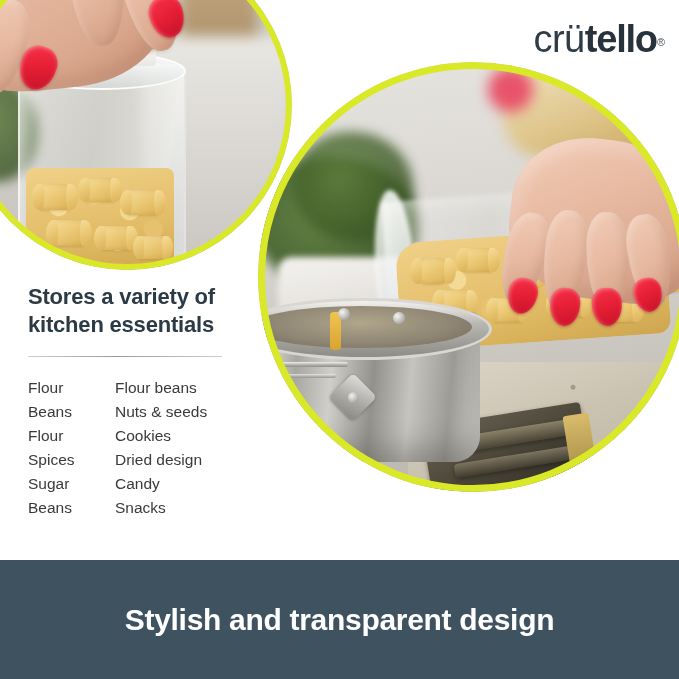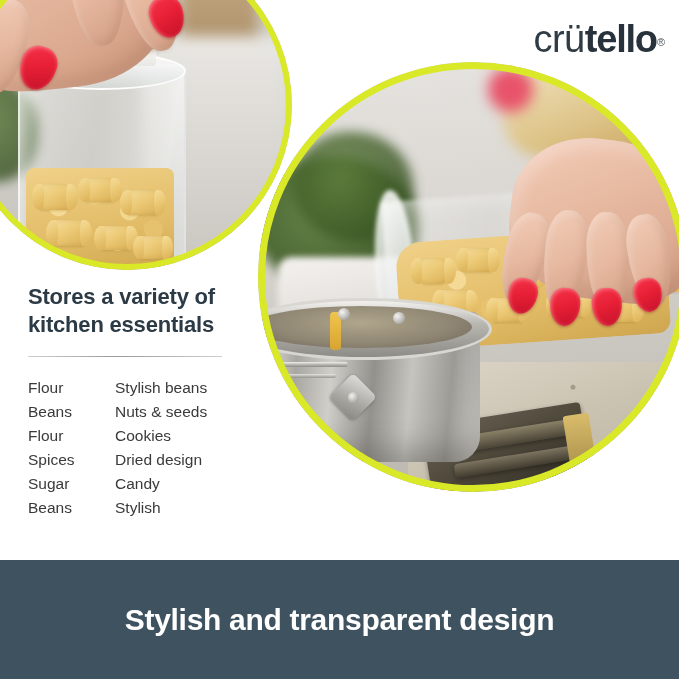--- a/index.html
+++ b/index.html
@@ -432,26 +432,26 @@
     <div id="item-columns">
       <div class="item-col" id="col-left">
         <span class="item">Flour</span>
         <span class="item">Beans</span>
         <span class="item">Flour</span>
         <span class="item">Spices</span>
         <span class="item">Sugar</span>
         <span class="item">Beans</span>
       </div>
       <div class="item-col" id="col-right">
-        <span class="item">Stylish beans</span>
+        <span class="item">Flour beans</span>
         <span class="item">Nuts &amp; seeds</span>
         <span class="item">Cookies</span>
         <span class="item">Dried design</span>
         <span class="item">Candy</span>
-        <span class="item">Stylish</span>
+        <span class="item">Snacks</span>
       </div>
     </div>
   </div>
 
   <div id="banner">
     <span id="banner-text">Stylish and transparent design</span>
   </div>
 
 </div>
 

